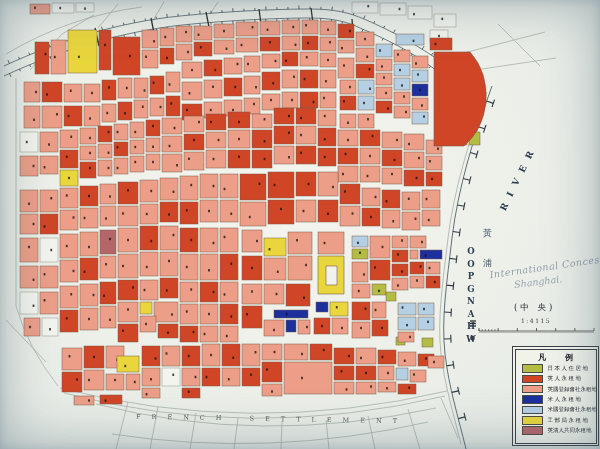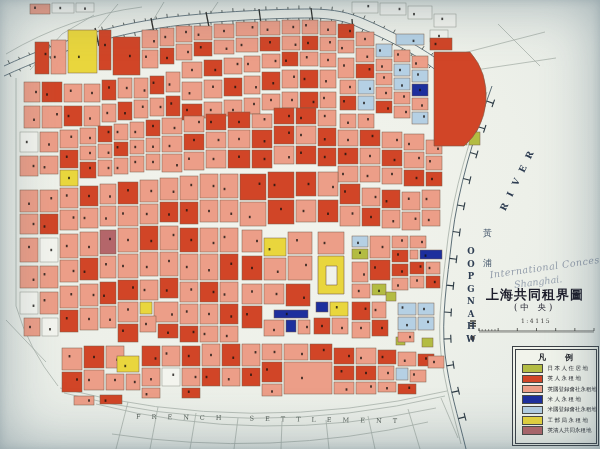--- a/index.html
+++ b/index.html
@@ -894,21 +894,20 @@
       <line x1="482.2" y1="331" x2="482.2" y2="329" stroke="#2b2b28" stroke-width="0.5"></line>
       <line x1="485.4" y1="331" x2="485.4" y2="329" stroke="#2b2b28" stroke-width="0.5"></line>
       <line x1="488.59999999999997" y1="331" x2="488.59999999999997" y2="329" stroke="#2b2b28" stroke-width="0.5"></line>
       <line x1="491.79999999999995" y1="331" x2="491.79999999999995" y2="329" stroke="#2b2b28" stroke-width="0.5"></line>
       <line x1="494.99999999999994" y1="331" x2="494.99999999999994" y2="329" stroke="#2b2b28" stroke-width="0.5"></line>
     </svg>
 
   <div class="abs hand1">International Concession</div>
   <div class="abs hand2">Shanghai.</div>
 
-  <div class="abs map-title">上海共同租界圖</div>
   <div class="abs map-subtitle">(中 央)</div>
   <div class="abs scale-label">1:4115</div>
 
   <div class="abs whangpoo">O
 O
 P
 G
 N
 A
 H

